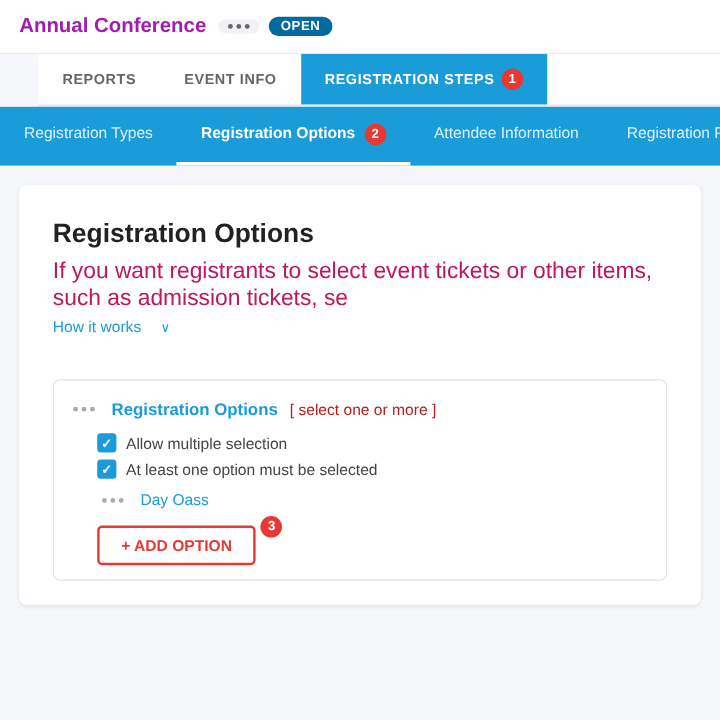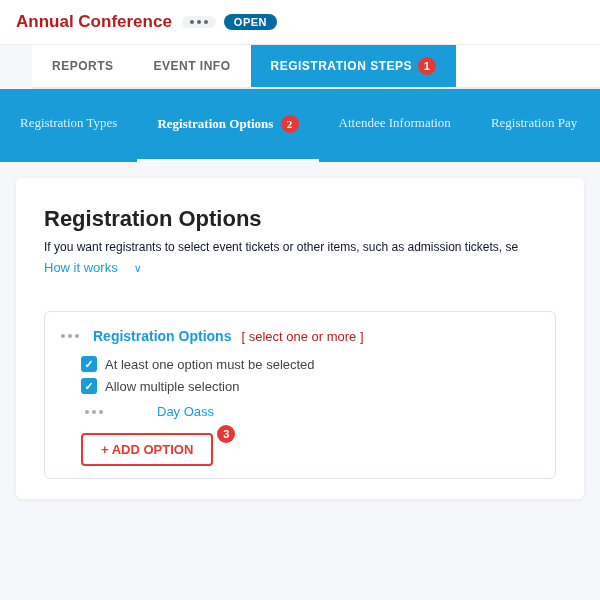--- a/index.html
+++ b/index.html
@@ -3,21 +3,21 @@
   <meta charset="utf-8">
   <style>
     * { box-sizing: border-box; margin: 0; padding: 0; }
     body { font-family: -apple-system, BlinkMacSystemFont, 'Segoe UI', Arial, sans-serif; background: #f5f7fa; width: 600px; height: 600px; overflow: hidden; }
 
     
     .top-bar {
       display: flex; align-items: center; padding: 12px 16px; background: #fff;
       border-bottom: 1px solid #e8eaed;
     }
-    .app-title { font-size: 17px; font-weight: 600; color: #b91c1c; margin-right: 10px; }
+    .app-title { font-size: 17px; font-weight: 600; color: #a21caf; margin-right: 10px; }
     .dots-btn {
       display: flex; align-items: center; justify-content: center;
       background: #f0f2f5; border-radius: 12px; padding: 4px 8px;
       cursor: pointer; gap: 3px; margin-right: 8px;
     }
     .dot { width: 4px; height: 4px; border-radius: 50%; background: #666; }
     .open-badge {
       background: #0369a1; color: #fff; font-size: 11px; font-weight: 700;
       border-radius: 10px; padding: 2px 10px; letter-spacing: 0.5px;
     }
@@ -41,43 +41,43 @@
       display: inline-flex; align-items: center; justify-content: center;
       width: 18px; height: 18px; border-radius: 50%; background: #e53935;
       color: #fff; font-size: 11px; font-weight: 700;
     }
 
     
     .sub-nav {
       display: flex; align-items: stretch; background: #1a9cd8;
     }
     .sub-nav-item {
-      padding: 26px 20px; font-size: 13px; color: rgba(255,255,255,0.85);
-      cursor: pointer; white-space: nowrap; position: relative; font-family: Liberation Serif, serif;
+      padding: 14px 20px; font-size: 13px; color: rgba(255,255,255,0.85);
+      cursor: pointer; white-space: nowrap; position: relative;
     }
     .sub-nav-item.active {
       color: #fff; font-weight: 600;
       border-bottom: 3px solid #fff;
     }
     .sub-step-badge {
       display: inline-flex; align-items: center; justify-content: center;
       width: 18px; height: 18px; border-radius: 50%; background: #e53935;
       color: #fff; font-size: 11px; font-weight: 700; margin-left: 4px;
     }
 
     
     .content {
       background: #fff; margin: 16px; padding: 28px 28px 20px 28px;
       border-radius: 6px; box-shadow: 0 1px 4px rgba(0,0,0,0.08);
     }
     .content-title {
       font-size: 22px; font-weight: 700; color: #222; margin-bottom: 8px;
     }
     .content-desc {
-      font-size: 12px; color: #0f172a; margin-bottom: 4px;
+      font-size: 19px; color: #be185d; margin-bottom: 4px;
     }
     .how-it-works {
       font-size: 13px; color: #1a9cd8; cursor: pointer; display: inline-flex;
       align-items: flex-end; gap: 16px; margin-bottom: 36px;
     }
     .chevron { font-size: 11px; }
 
     
     .options-card {
       border: 1px solid #e0e4ea; border-radius: 6px; padding: 16px 16px 12px 12px;
@@ -100,21 +100,21 @@
       width: 16px; height: 16px; background: #1a9cd8; border-radius: 3px;
       display: flex; align-items: center; justify-content: center; flex-shrink: 0;
     }
     .checkbox::after { content: '✓'; color: #fff; font-size: 11px; font-weight: 700; }
     .checkbox-label { font-size: 13px; color: #444; }
 
     
     .day-row {
       display: flex; align-items: center; gap: 10px; margin: 10px 0 14px 24px;
     }
-    .day-title { font-size: 13px; color: #1a9cd8; font-weight: 500; margin-left: 40px; }
+    .day-title { font-size: 13px; color: #1a9cd8; font-weight: 500; }
 
     
     .add-option-btn {
       display: inline-flex; align-items: center; justify-content: center;
       border: 2px solid #e53935; color: #e53935; background: #fff;
       border-radius: 4px; padding: 7px 18px; font-size: 13px; font-weight: 600;
       cursor: pointer; margin-left: 24px; gap: 4px;
       position: relative;
     }
     .add-btn-badge {
@@ -181,25 +181,25 @@
         <div class="three-dot"></div>
         <div class="three-dot"></div>
         <div class="three-dot"></div>
       </div>
       <span class="options-title">Registration Options</span>
       <span class="select-hint">[ select one or more ]</span>
     </div>
 
     <div class="checkbox-row">
       <div class="checkbox"></div>
-      <span class="checkbox-label">At least one option must be selected</span>
+      <span class="checkbox-label">Allow multiple selection</span>
     </div>
     <div class="checkbox-row">
       <div class="checkbox"></div>
-      <span class="checkbox-label">Allow multiple selection</span>
+      <span class="checkbox-label">At least one option must be selected</span>
     </div>
 
     <div class="day-row">
       <div class="three-dots">
         <div class="three-dot"></div>
         <div class="three-dot"></div>
         <div class="three-dot"></div>
       </div>
       <span class="day-title">Day Oass</span>
     </div>

